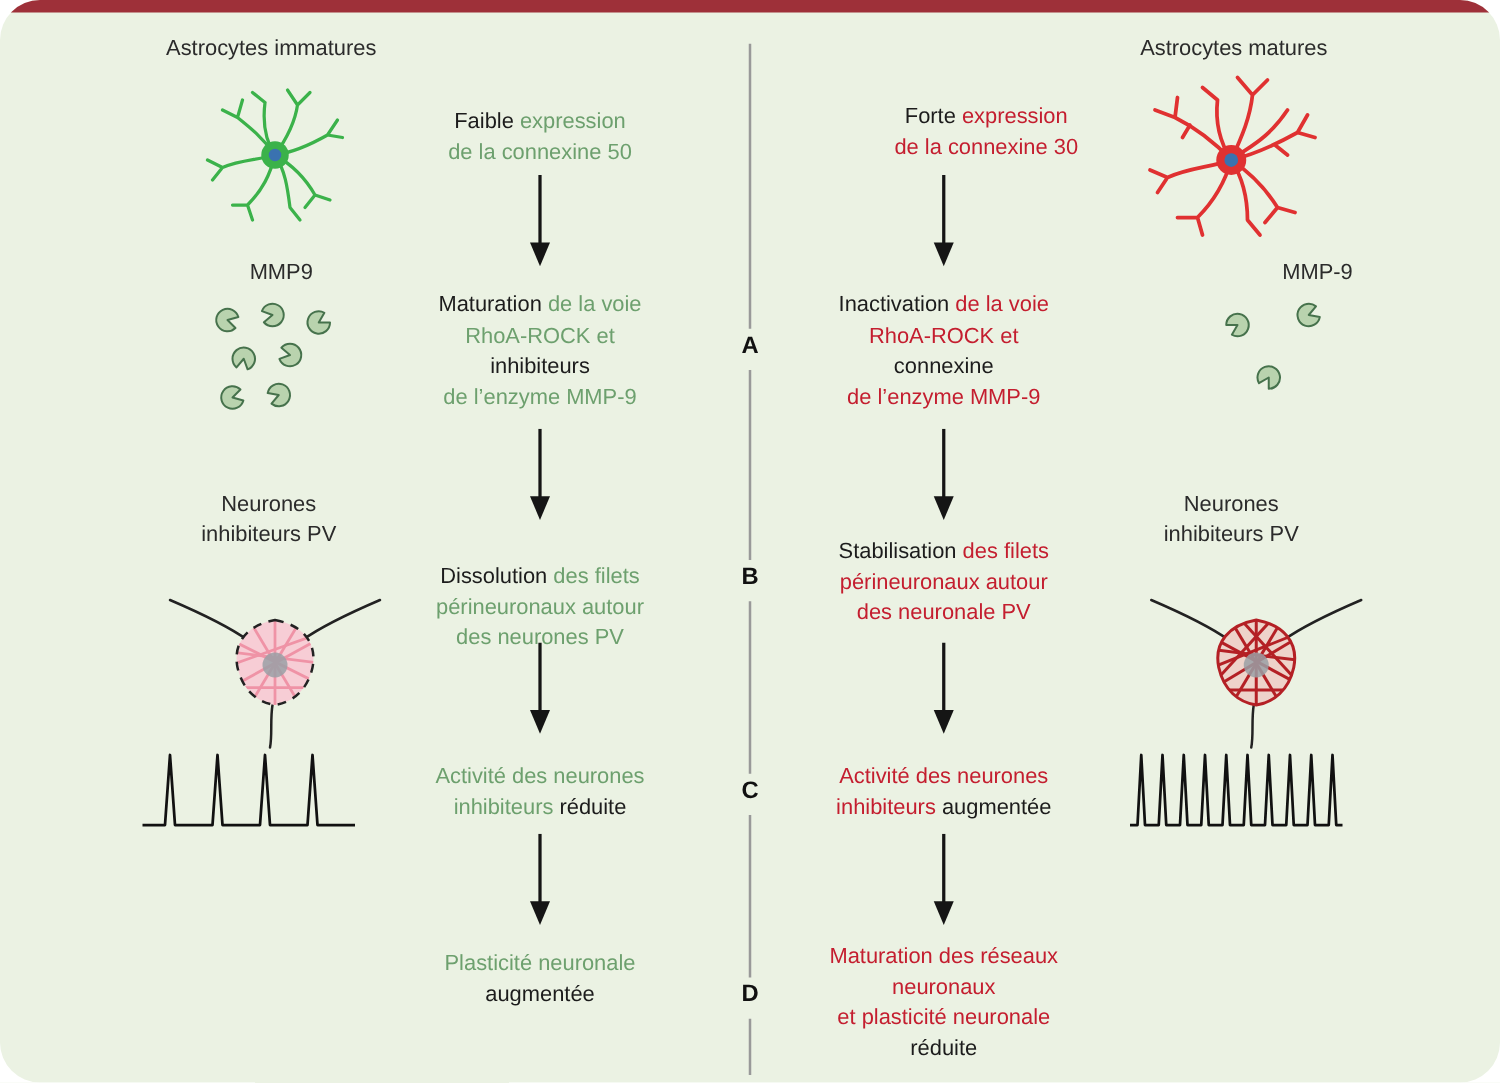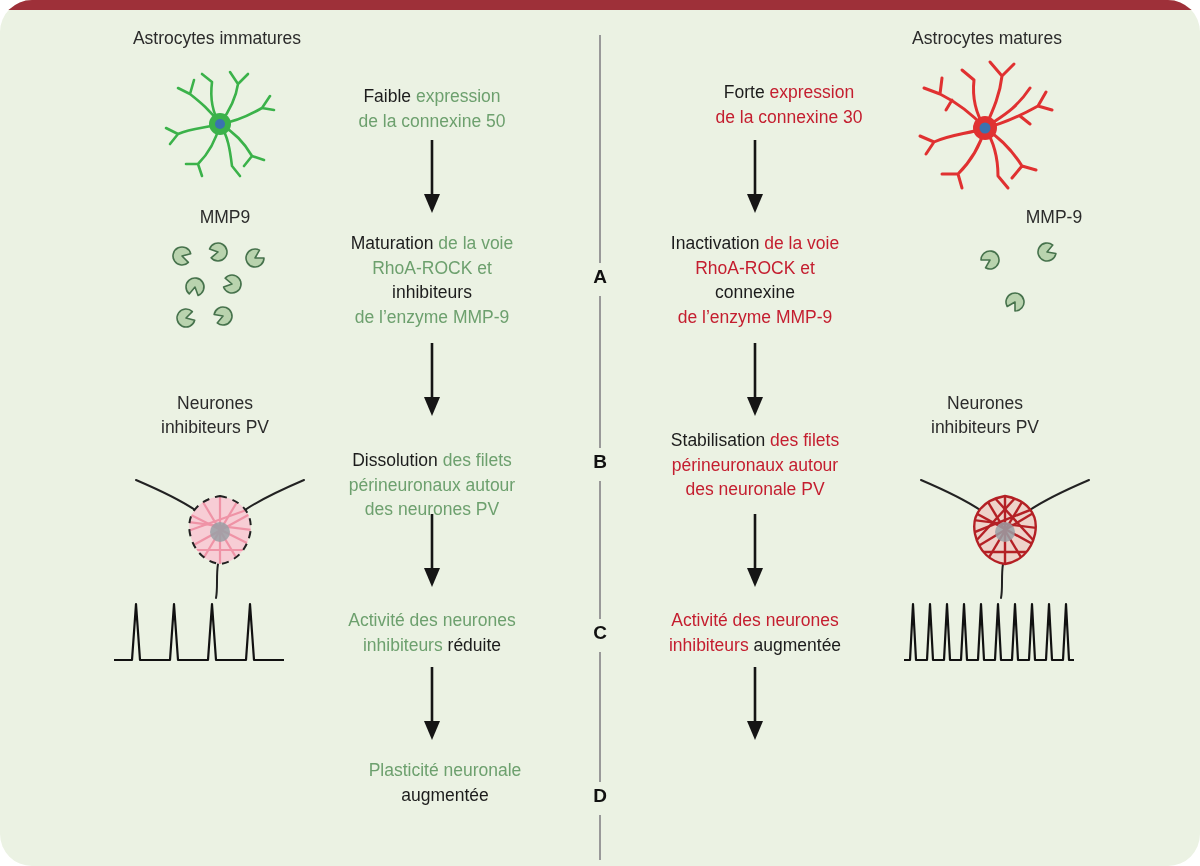--- a/index.html
+++ b/index.html
@@ -135,21 +135,21 @@
   <svg class="arrow" style="left:419px; top:514px;" width="26" height="74" viewBox="0 0 26 74">
       <line x1="13" y1="0" x2="13" y2="56"></line>
       <polygon points="5,54 21,54 13,73"></polygon>
     </svg>
   <div class="step" style="left:307px; top:608px;"><span class="seg-g">Activité des neurones
 inhibiteurs </span><span class="seg-b">réduite</span></div>
   <svg class="arrow" style="left:419px; top:667px;" width="26" height="74" viewBox="0 0 26 74">
       <line x1="13" y1="0" x2="13" y2="56"></line>
       <polygon points="5,54 21,54 13,73"></polygon>
     </svg>
-  <div class="step" style="left:320px; top:758px;"><span class="seg-g">Plasticité neuronale
+  <div class="step" style="left:307px; top:758px;"><span class="seg-g">Plasticité neuronale
 </span><span class="seg-b">augmentée</span></div>
 
   <div class="divider-seg" style="top:35px;  height:228px;"></div>
   <div class="divider-letter" style="top:266px;">A</div>
   <div class="divider-seg" style="top:296px; height:152px;"></div>
   <div class="divider-letter" style="top:451px;">B</div>
   <div class="divider-seg" style="top:481px; height:138px;"></div>
   <div class="divider-letter" style="top:622px;">C</div>
   <div class="divider-seg" style="top:652px; height:130px;"></div>
   <div class="divider-letter" style="top:785px;">D</div>
@@ -175,20 +175,24 @@
   <svg class="arrow" style="left:742px; top:514px;" width="26" height="74" viewBox="0 0 26 74">
       <line x1="13" y1="0" x2="13" y2="56"></line>
       <polygon points="5,54 21,54 13,73"></polygon>
     </svg>
   <div class="step" style="left:630px; top:608px;"><span class="seg-r">Activité des neurones
 inhibiteurs </span><span class="seg-b">augmentée</span></div>
   <svg class="arrow" style="left:742px; top:667px;" width="26" height="74" viewBox="0 0 26 74">
       <line x1="13" y1="0" x2="13" y2="56"></line>
       <polygon points="5,54 21,54 13,73"></polygon>
     </svg>
+  <div class="step" style="left:630px; top:752px;"><span class="seg-r">Maturation des réseaux
+neuronaux
+et plasticité neuronale
+</span><span class="seg-b">réduite</span></div>
 
   <div class="label" style="left:862px; top:28px; width:250px;">Astrocytes matures</div>
 
   <svg class="art" style="left:890px; top:48px;" width="190" height="160" viewBox="0 0 190 160">
     <g class="astro-r">
       <path d="M95 80 C80 64 66 54 50 46 M50 46 L34 40 M50 46 L52 30 M62 52 L56 62"></path>
       <path d="M95 80 C104 60 110 46 112 28 M112 28 L100 14 M112 28 L124 16"></path>
       <path d="M95 80 C112 76 130 68 148 58 M148 58 L162 62 M148 58 L156 44 M130 68 L140 76"></path>
       <path d="M95 80 C110 90 122 102 132 118 M132 118 L146 122 M132 118 L122 130"></path>
       <path d="M95 80 C90 98 82 112 68 126 M68 126 L52 126 M68 126 L72 140"></path>

